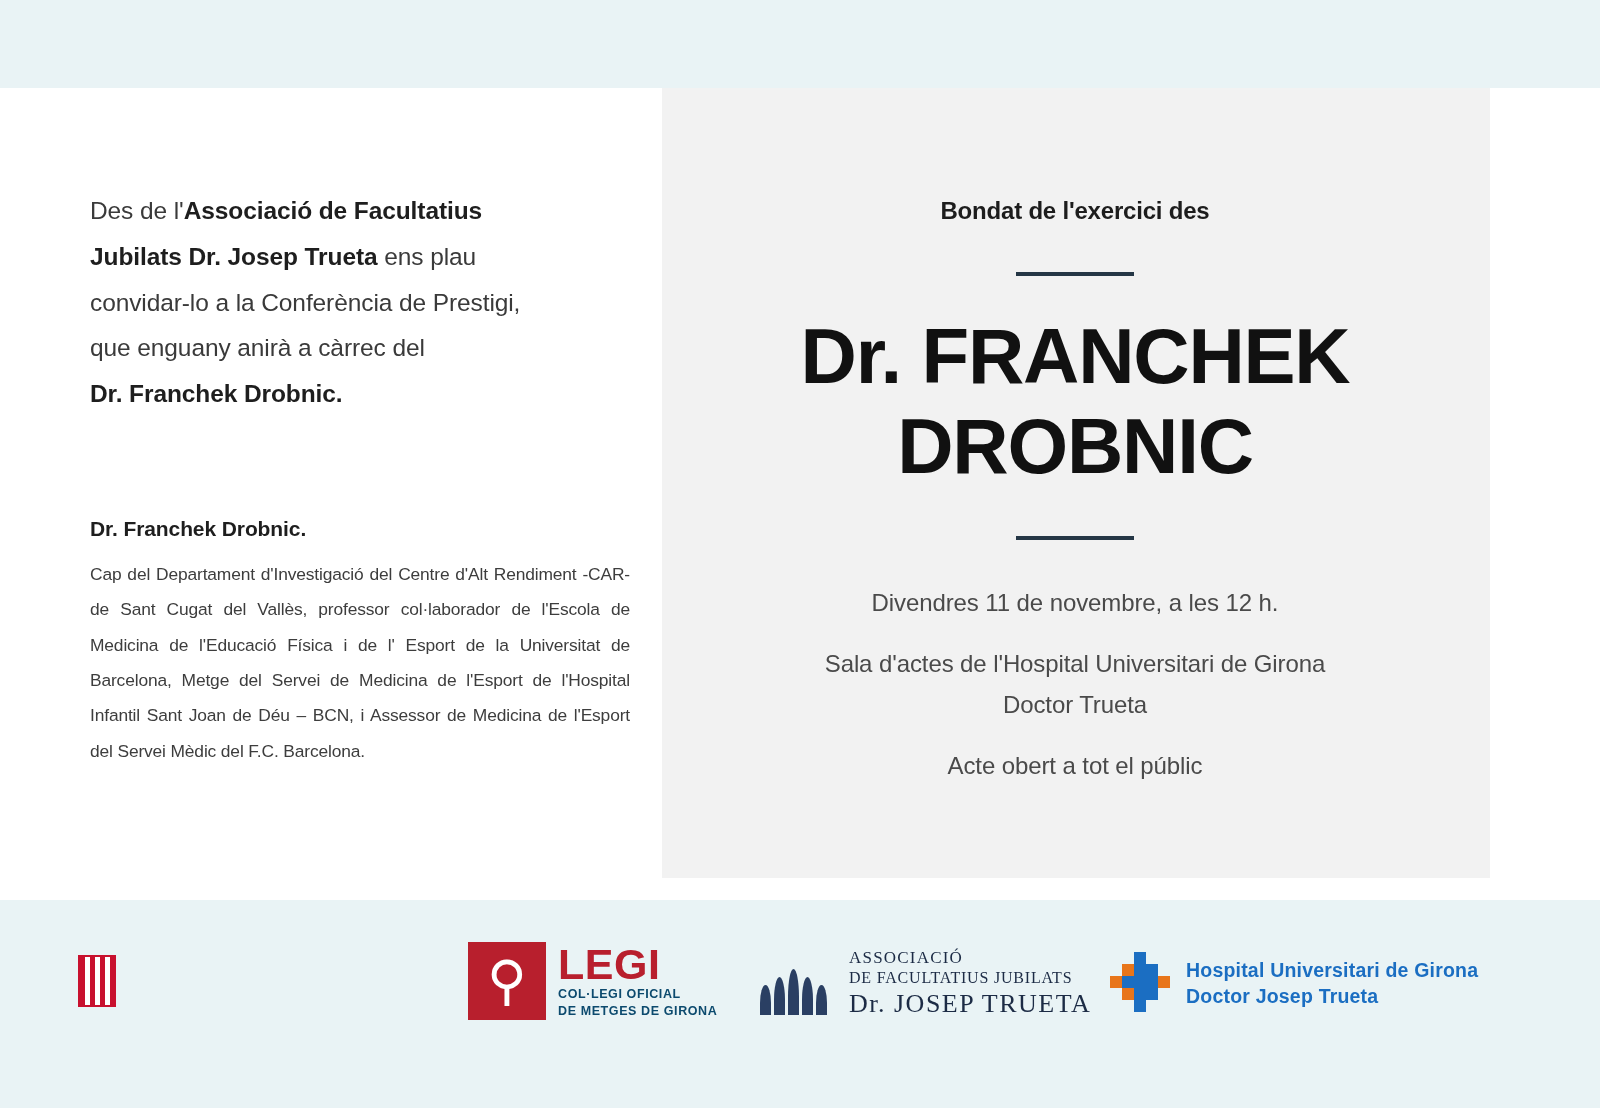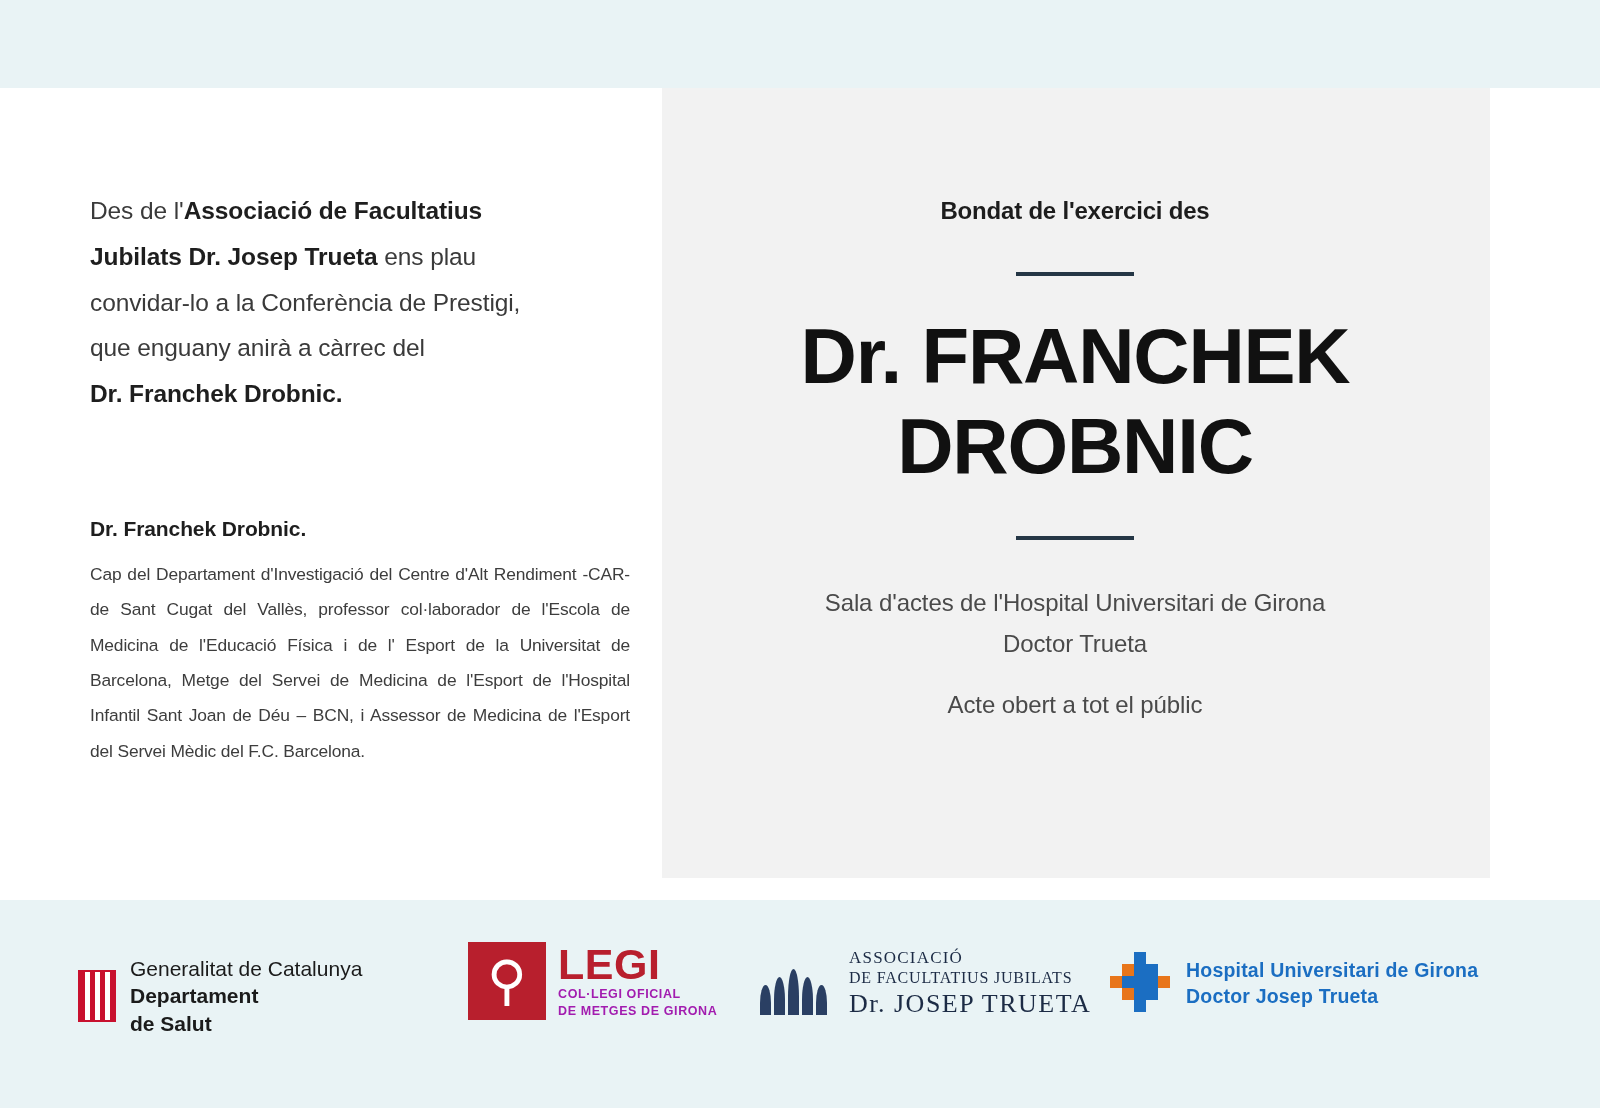--- a/index.html
+++ b/index.html
@@ -183,21 +183,21 @@
   .comg-title {
     font-size: 43px;
     font-weight: 700;
     color: #b81f2d;
     letter-spacing: 0.5px;
     line-height: 1;
   }
   .comg-sub {
     font-size: 12.5px;
     font-weight: 700;
-    color: #a21caf;
+    color: #0c4a6e;
     letter-spacing: 0.6px;
     line-height: 1.35;
   }
 
   
   .logo-assoc {
     position: absolute;
     left: 760px; top: 18px;
     display: flex;
     align-items: flex-end;
@@ -292,40 +292,36 @@
     <div class="rule"></div>
 
     <div class="speaker-big">
       <div>Dr. FRANCHEK</div>
       <div>DROBNIC</div>
     </div>
 
     <div class="rule lower"></div>
 
     <div class="details">
+      <div class="group">Divendres 11 de novembre, a les 12 h.</div>
       <div class="group">
         <div>Sala d'actes de l'Hospital Universitari de Girona</div>
         <div>Doctor Trueta</div>
       </div>
       <div class="group">Acte obert a tot el públic</div>
     </div>
   </div>
 
 </div>
 
 <div class="footer">
   <div class="logos">
 
     <div class="logo-gencat">
       <div class="gencat-shield"></div>
-      <div class="gencat-text">
-        <div>Generalitat de Catalunya</div>
-        <div class="strong">Departament</div>
-        <div class="strong">de Salut</div>
-      </div>
     </div>
 
     <div class="logo-comg">
       <div class="comg-box">
         <span class="comg-snake">⚲</span>
       </div>
       <div class="comg-text">
         <div class="comg-title">LEGI</div>
         <div class="comg-sub">
           <div>COL·LEGI OFICIAL</div>

